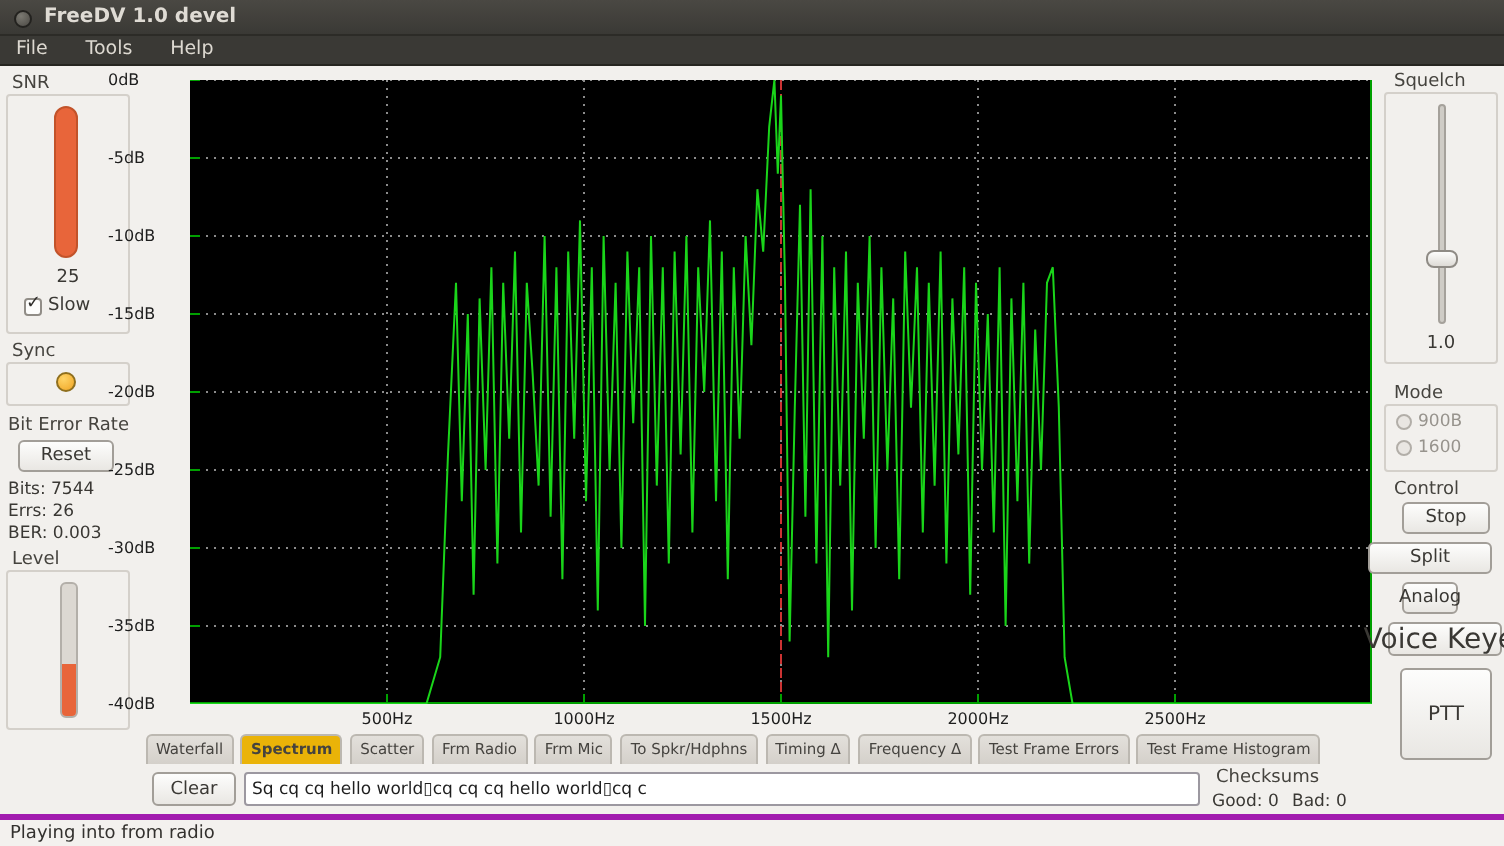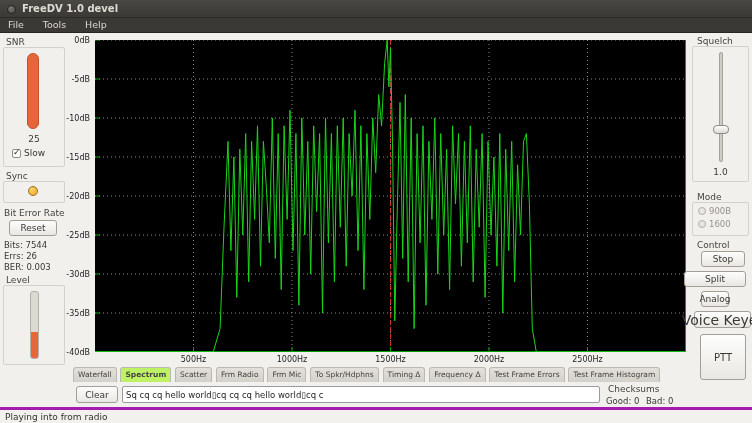--- a/index.html
+++ b/index.html
@@ -29,28 +29,28 @@
   .btn{position:absolute;display:flex;align-items:center;justify-content:center;
     background:linear-gradient(#fdfdfc,#e9e7e3);border:1px solid #a29e98;border-radius:3px;
     color:#3a3834;font-size:9px;white-space:nowrap;}
   .meter-groove{position:absolute;background:#dcd8d2;border:1px solid #b3afa9;border-radius:3px;overflow:hidden;}
   .meter-fill{position:absolute;bottom:0;left:0;width:100%;background:var(--accent);}
   .slider-track{position:absolute;background:#cfccc6;border:1px solid #a5a19b;border-radius:2px;}
   .slider-handle{position:absolute;left:-7px;width:16px;height:9px;border-radius:4px;
     background:linear-gradient(#fdfdfc,#dedbd6);border:1px solid #8f8b85;}
   .plot{position:absolute;}
   .yaxis{position:absolute;}
-  .ylab{position:absolute;right:2px;transform:translateY(-50%);font-size:8px;color:#1e1e1e;width:100%;text-align:right;}
+  .ylab{position:absolute;right:2px;transform:translateY(-50%);font-size:8px;color:#1e1e1e;width:100%;}
   .xaxis{position:absolute;}
   .xlab{position:absolute;transform:translateX(-50%);font-size:8px;color:#1e1e1e;top:0;white-space:nowrap;}
   .tabbar{position:absolute;white-space:nowrap;}
   .tab{display:inline-block;padding:2px 4px 3px;font-size:7.5px;color:#45433f;
     background:linear-gradient(#e3e0db,#d4d0ca);border:1px solid #bcb8b1;border-bottom:none;
     border-radius:3px 3px 0 0;margin-right:1px;}
-  .tab.active{background:#bef264;font-weight:bold;}
+  .tab.active{background:#eab308;font-weight:bold;}
   .txt-input{position:absolute;border:1px solid #9c98a0;border-radius:2px;background:#fff;
     font-family:"DejaVu Sans","Liberation Sans",sans-serif;font-size:8.5px;padding:0 3px;color:#1e1e1e;}
   .radio-row{position:absolute;display:flex;align-items:center;gap:3px;}
   .radio{width:8px;height:8px;border-radius:50%;background:#e9e6e2;border:1px solid #b2aea8;}
   .radio-label{font-size:8.5px;color:#97938d;}
   .statusbar{position:absolute;left:0;top:407px;width:752px;height:16px;background:#f3f1ee;
     border-top:3px solid #a21caf;line-height:15px;padding-left:5px;font-size:9px;color:#33312e;}
 </style>
 </head>
 <body>

